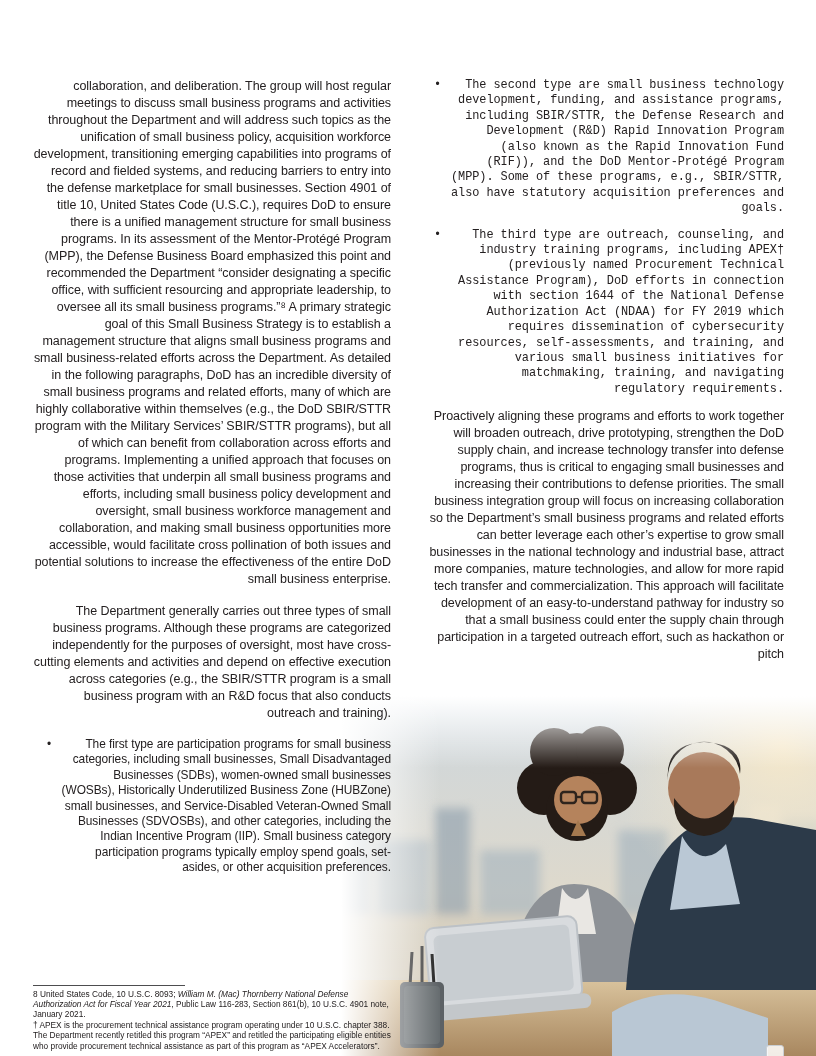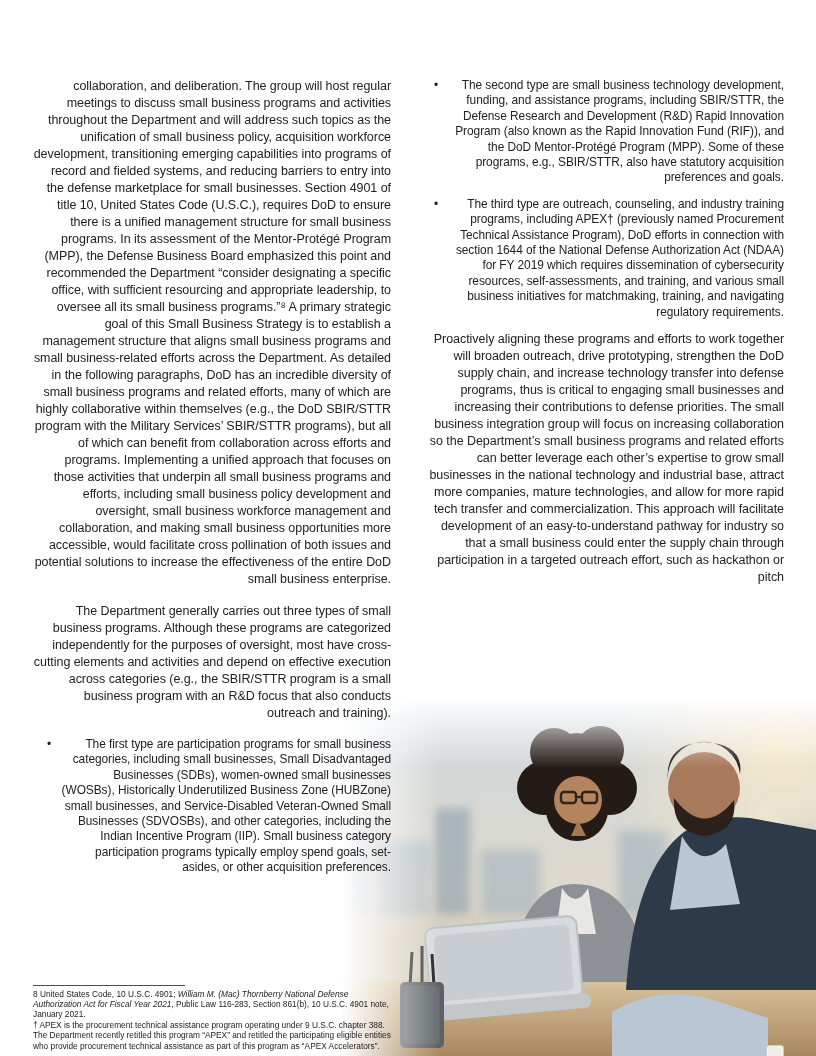--- a/index.html
+++ b/index.html
@@ -23,21 +23,21 @@
     font-size: 12.5px;
     line-height: 17px;
     letter-spacing: -0.05px;
     margin: 0 0 15px 0;
   }
   ul.bullets {
     list-style: none;
     margin: 0 0 6px 0;
     padding-left: 27px;
   }
-  .col-right ul.bullets { padding-left: 23px; }
+  .col-right ul.bullets { padding-left: 23px; font-family: Liberation Mono, monospace; }
   ul.bullets li {
     position: relative;
     font-size: 11.9px;
     line-height: 15.4px;
     letter-spacing: -0.05px;
     margin: 0 0 11px 0;
   }
   ul.bullets li::before {
     content: "\2022";
     position: absolute;
@@ -200,19 +200,19 @@
   <div class="col col-right">
     <ul class="bullets">
       <li>The second type are small business technology development, funding, and assistance programs, including SBIR/STTR, the Defense Research and Development (R&amp;D) Rapid Innovation Program (also known as the Rapid Innovation Fund (RIF)), and the DoD Mentor-Protégé Program (MPP). Some of these programs, e.g., SBIR/STTR, also have statutory acquisition preferences and goals.</li>
       <li>The third type are outreach, counseling, and industry training programs, including APEX† (previously named Procurement Technical Assistance Program), DoD efforts in connection with section 1644 of the National Defense Authorization Act (NDAA) for FY 2019 which requires dissemination of cybersecurity resources, self-assessments, and training, and various small business initiatives for matchmaking, training, and navigating regulatory requirements.</li>
     </ul>
     <p class="body">Proactively aligning these programs and efforts to work together will broaden outreach, drive prototyping, strengthen the DoD supply chain, and increase technology transfer into defense programs, thus is critical to engaging small businesses and increasing their contributions to defense priorities. The small business integration group will focus on increasing collaboration so the Department’s small business programs and related efforts can better leverage each other’s expertise to grow small businesses in the national technology and industrial base, attract more companies, mature technologies, and allow for more rapid tech transfer and commercialization. This approach will facilitate development of an easy-to-understand pathway for industry so that a small business could enter the supply chain through participation in a targeted outreach effort, such as hackathon or pitch</p>
   </div>
 
   <div class="footnotes">
     <div class="fn-rule"></div>
-    <p class="fn"><span>8  United States Code, 10 U.S.C. 4901; </span><i>William M. (Mac) Thornberry National Defense Authorization Act for Fiscal Year 2021</i><span>, Public Law 116-283, Section 861(b), 10 U.S.C. 4901 note, January 2021.</span></p>
-    <p class="fn">†  APEX is the procurement technical assistance program operating under 9 U.S.C. chapter 388. The Department recently retitled this program “APEX” and retitled the participating eligible entities who provide procurement technical assistance as part of this program as “APEX Accelerators”.</p>
+    <p class="fn"><span>8  United States Code, 10 U.S.C. 8093; </span><i>William M. (Mac) Thornberry National Defense Authorization Act for Fiscal Year 2021</i><span>, Public Law 116-283, Section 861(b), 10 U.S.C. 4901 note, January 2021.</span></p>
+    <p class="fn">†  APEX is the procurement technical assistance program operating under 10 U.S.C. chapter 388. The Department recently retitled this program “APEX” and retitled the participating eligible entities who provide procurement technical assistance as part of this program as “APEX Accelerators”.</p>
   </div>
 
   <div class="page-badge"></div>
 
 </div>
 
 </body></html>

